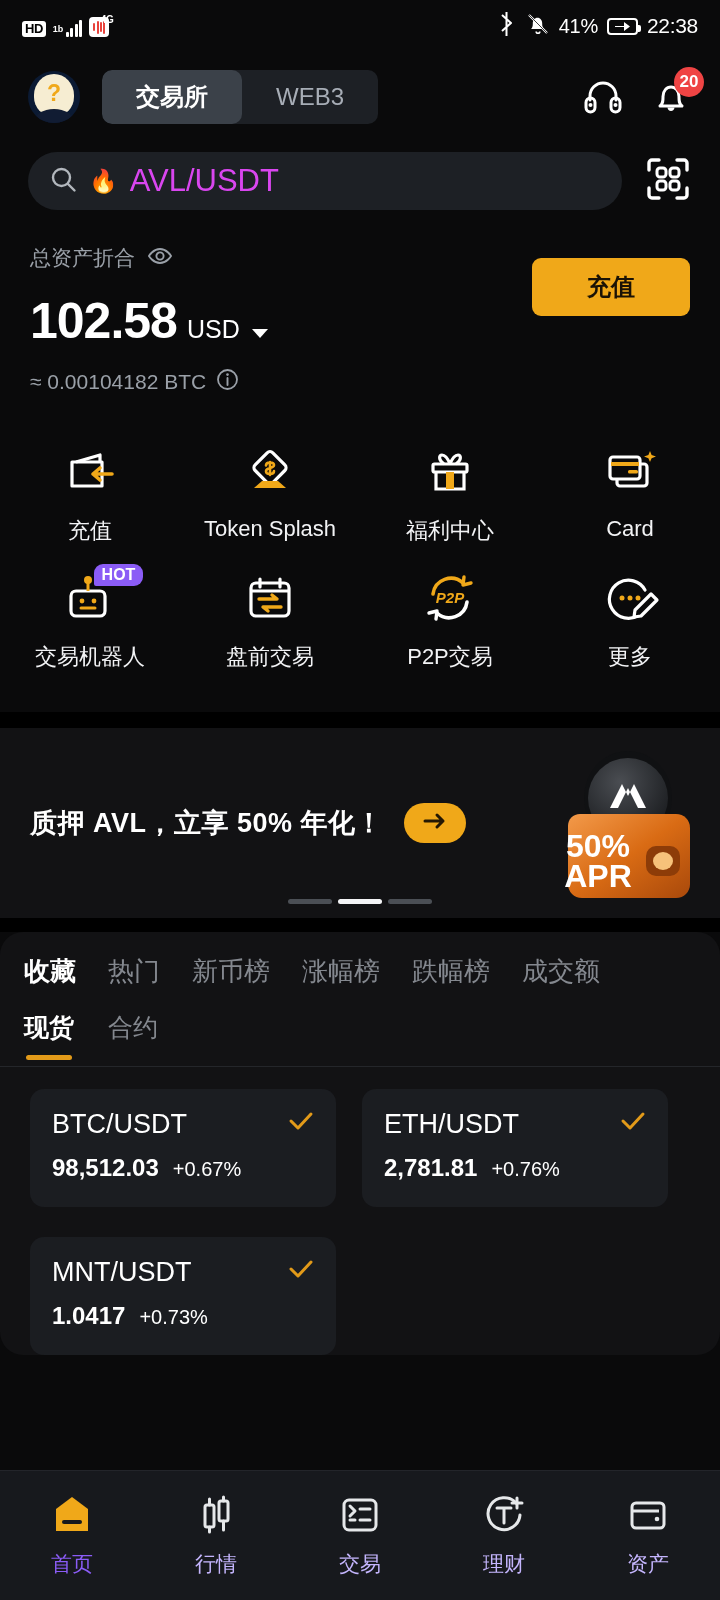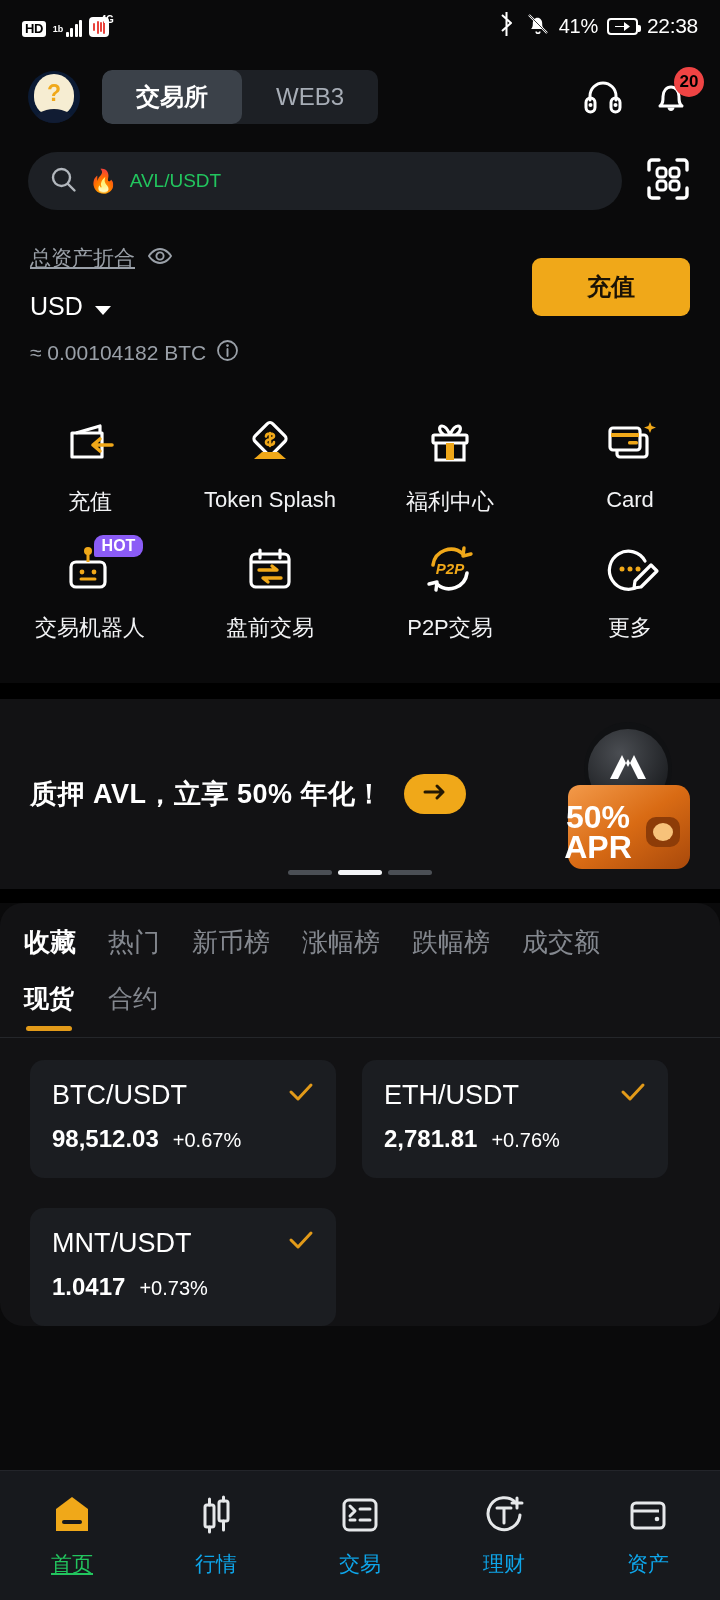--- a/index.html
+++ b/index.html
@@ -77,37 +77,37 @@
   .segctl div {
     display:flex;align-items:center;justify-content:center;
     font-size:24px; padding:0 34px;
   }
   .seg-on { background:#3b4149; color:#fff; font-weight:700; border-radius:10px; }
   .seg-off { color:#a7adb6; }
   .topicons { margin-left:auto; display:flex; align-items:center; gap:26px; }
   .icon-btn { position:relative; width:42px; height:42px; }
   .badge {
     position:absolute; top:-9px; right:-12px; min-width:30px; height:30px;
-    background:#ef4444; border-radius:15px; color:#000000; font-size:17px;
+    background:#ef4444; border-radius:15px; color:#ffffff; font-size:17px;
     display:flex;align-items:center;justify-content:center; font-weight:600;
     padding:0 4px;
   }
 
   
   .searchrow { padding:10px 28px 0; display:flex; align-items:center; gap:22px; }
   .searchbox {
     flex:1; height:58px; background:#1d2025; border-radius:29px;
     display:flex;align-items:center; padding:0 22px; gap:12px;
   }
-  .searchbox .ph { color:#22c55e; font-size:19px; }
+  .searchbox .ph { color:#d946ef; font-size:31px; }
   .fire { font-size:23px; }
 
   
   .balance { padding:34px 30px 0; position:relative; }
-  .bal-label { display:flex; align-items:center; gap:12px; color:#9aa0a8; font-size:21px;text-decoration:underline; }
+  .bal-label { display:flex; align-items:center; gap:12px; color:#9aa0a8; font-size:21px; }
   .bal-main { display:flex; align-items:baseline; gap:10px; margin-top:20px; }
   .bal-num { font-size:50px; font-weight:700; letter-spacing:-1px; }
   .bal-cur { font-size:25px; font-weight:500; }
   .caret { width:0;height:0;border-left:8px solid transparent;border-right:8px solid transparent;border-top:9px solid #fff; margin-left:2px; }
   .bal-sub { margin-top:18px; color:#9aa0a8; font-size:21px; display:flex;align-items:center;gap:10px;}
   .deposit-btn {
     position:absolute; right:30px; top:48px;
     width:158px;height:58px;background:#f0a819;border-radius:9px;
     color:#1a1205; font-size:24px; font-weight:700;
     display:flex;align-items:center;justify-content:center;
@@ -176,22 +176,22 @@
   .card .chg { font-size:20px; color:#ffffff; }
   .check { position:absolute; right:22px; top:22px; }
 
   
   .bottomnav {
     position:absolute; left:0; bottom:0; width:720px; height:130px;
     background:#17191d; display:flex; align-items:flex-start; padding-top:20px;
     border-top:1px solid #23252a;
   }
   .nitem { flex:1; display:flex; flex-direction:column; align-items:center; gap:11px; }
-  .nitem .nlbl { font-size:21px; color:#0ea5e9; }
-  .nitem.on .nlbl { color:#22c55e;text-decoration:underline; }
+  .nitem .nlbl { font-size:21px; color:#c4b5fd; }
+  .nitem.on .nlbl { color:#8b5cf6; }
   .nico { width:48px;height:48px; position:relative; }
 </style>
 </head>
 <body>
 
 <div class="statusbar">
   <div class="sb-left">
     <span class="hd-badge">HD</span>
     <span class="sig">
       <span class="g-lab">4G</span>
@@ -298,20 +298,21 @@
   <div class="bal-label">
     <span>总资产折合</span>
     <span>
       <svg width="26" height="20" viewBox="0 0 26 20">
           <path d="M13 3C6 3 2 10 2 10s4 7 11 7 11-7 11-7-4-7-11-7z" stroke="#9aa0a8" stroke-width="1.9" fill="none"></path>
           <circle cx="13" cy="10" r="3.6" stroke="#9aa0a8" stroke-width="1.9" fill="none"></circle>
         </svg>
     </span>
   </div>
   <div class="bal-main">
+    <span class="bal-num">102.58</span>
     <span class="bal-cur">USD</span>
     <span class="caret"></span>
   </div>
   <div class="bal-sub">
     <span>≈ 0.00104182 BTC</span>
     <span>
       <svg width="23" height="23" viewBox="0 0 23 23">
           <circle cx="11.5" cy="11.5" r="9.5" stroke="#9aa0a8" stroke-width="1.8" fill="none"></circle>
           <path d="M11.5 10v7" stroke="#9aa0a8" stroke-width="1.9" stroke-linecap="round"></path>
           <circle cx="11.5" cy="6.6" r="1.3" fill="#9aa0a8"></circle>

